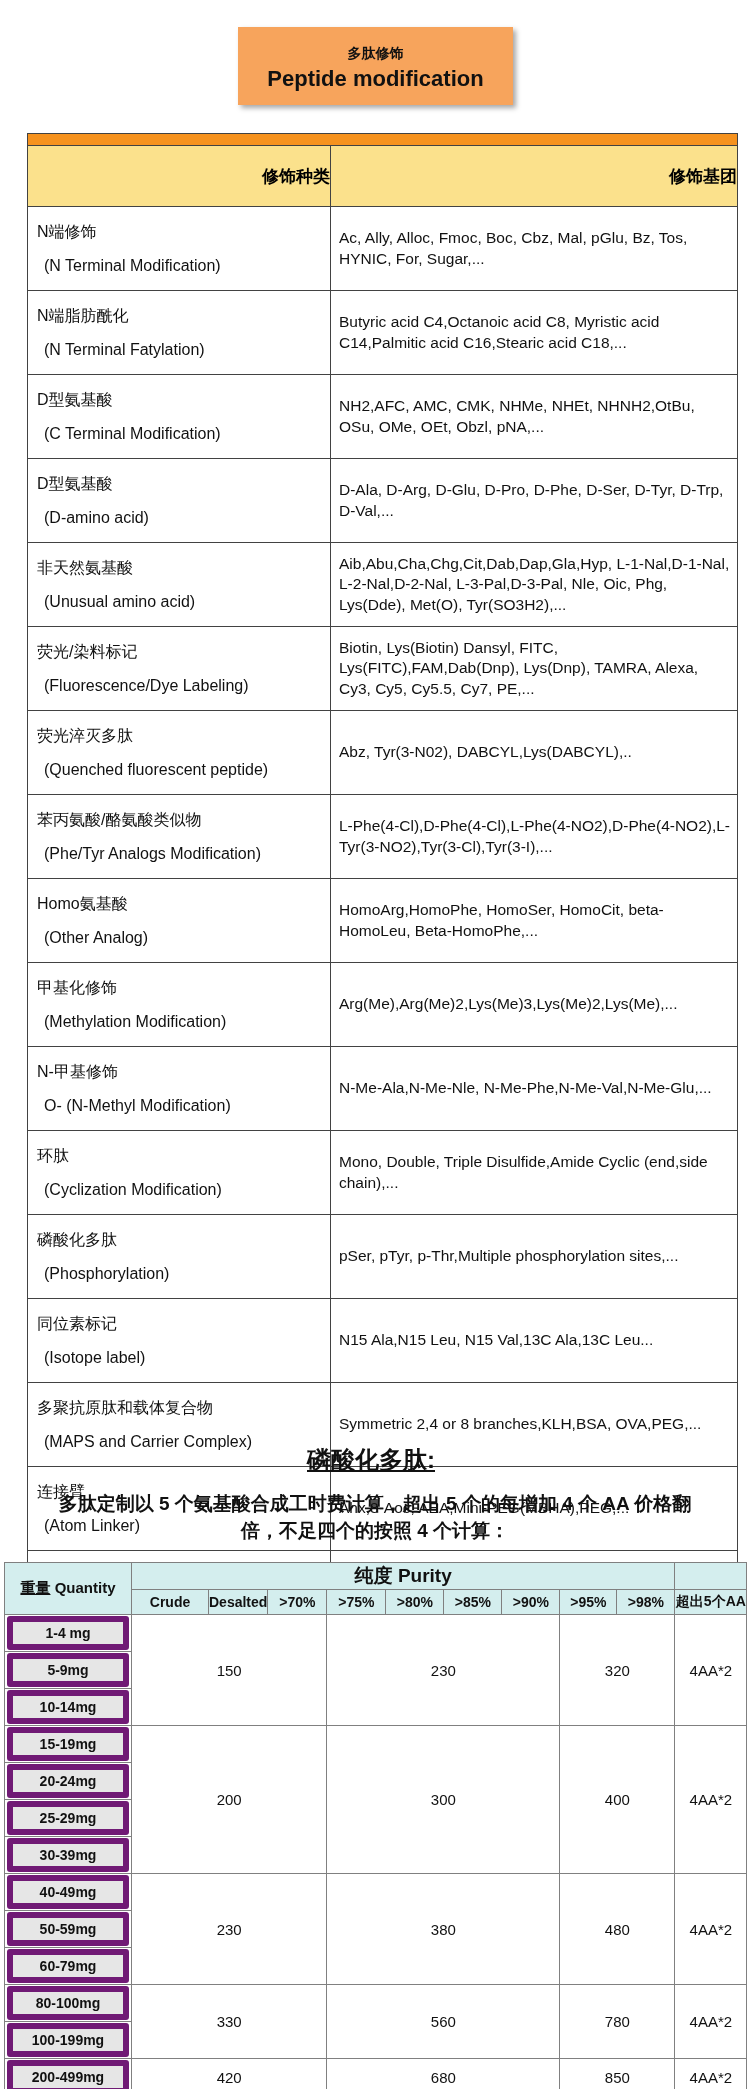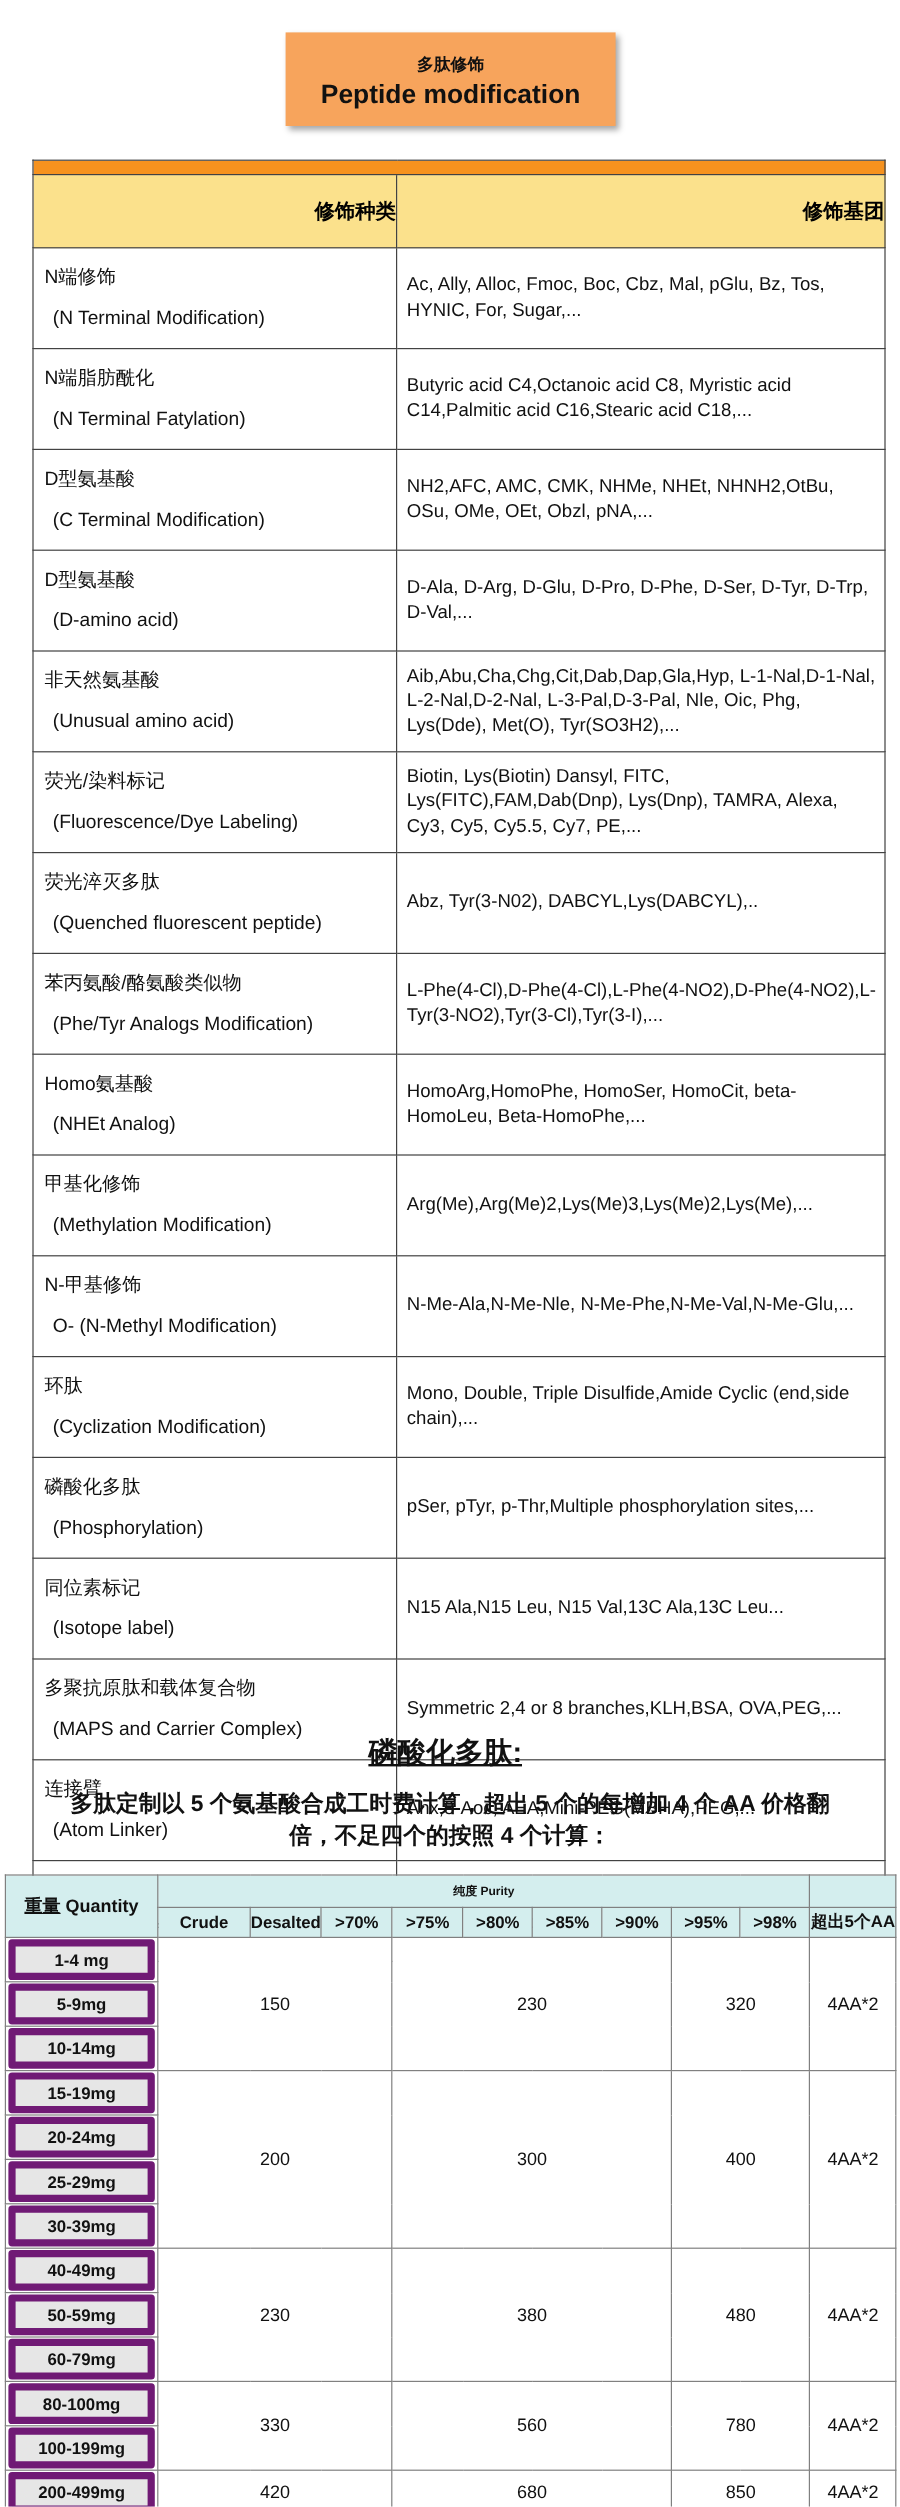--- a/index.html
+++ b/index.html
@@ -50,21 +50,21 @@
   
   table.price-table {
     position:absolute; left:4px; top:1562px; border-collapse:collapse; table-layout:fixed;
   }
   table.price-table td { border:1px solid #808080; padding:0; }
   .qhead {
     background:#D4EEEE; font-weight:bold; font-size:15px; text-align:center; vertical-align:middle;
   }
   .qhead .u { text-decoration:underline; }
   .phead {
-    background:#D4EEEE; font-weight:bold; font-size:10px; text-align:center;
+    background:#D4EEEE; font-weight:bold; font-size:19px; text-align:center;
     height:26px; vertical-align:middle;
   }
   .ehead-top { background:#D4EEEE; }
   .sub {
     background:#D4EEEE; font-weight:bold; font-size:14px; text-align:center;
     height:24px; vertical-align:middle;
   }
   tr.qrow { height:28px; }
   td.qty { background:#ffffff; border:1px solid #9a9a9a; }
   td.qty .btn {
@@ -153,21 +153,21 @@
       <tr>
         <td class="type-cell">
           <div class="cn">苯丙氨酸/酪氨酸类似物</div>
           <div class="en">(Phe/Tyr Analogs Modification)</div>
         </td>
         <td class="group-cell">L-Phe(4-Cl),D-Phe(4-Cl),L-Phe(4-NO2),D-Phe(4-NO2),L-Tyr(3-NO2),Tyr(3-Cl),Tyr(3-I),...</td>
       </tr>
       <tr>
         <td class="type-cell">
           <div class="cn">Homo氨基酸</div>
-          <div class="en">(NHEt Analog)</div>
+          <div class="en">(Other Analog)</div>
         </td>
         <td class="group-cell">HomoArg,HomoPhe, HomoSer, HomoCit, beta-HomoLeu, Beta-HomoPhe,...</td>
       </tr>
       <tr>
         <td class="type-cell">
           <div class="cn">甲基化修饰</div>
           <div class="en">(Methylation Modification)</div>
         </td>
         <td class="group-cell">Arg(Me),Arg(Me)2,Lys(Me)3,Lys(Me)2,Lys(Me),...</td>
       </tr>

